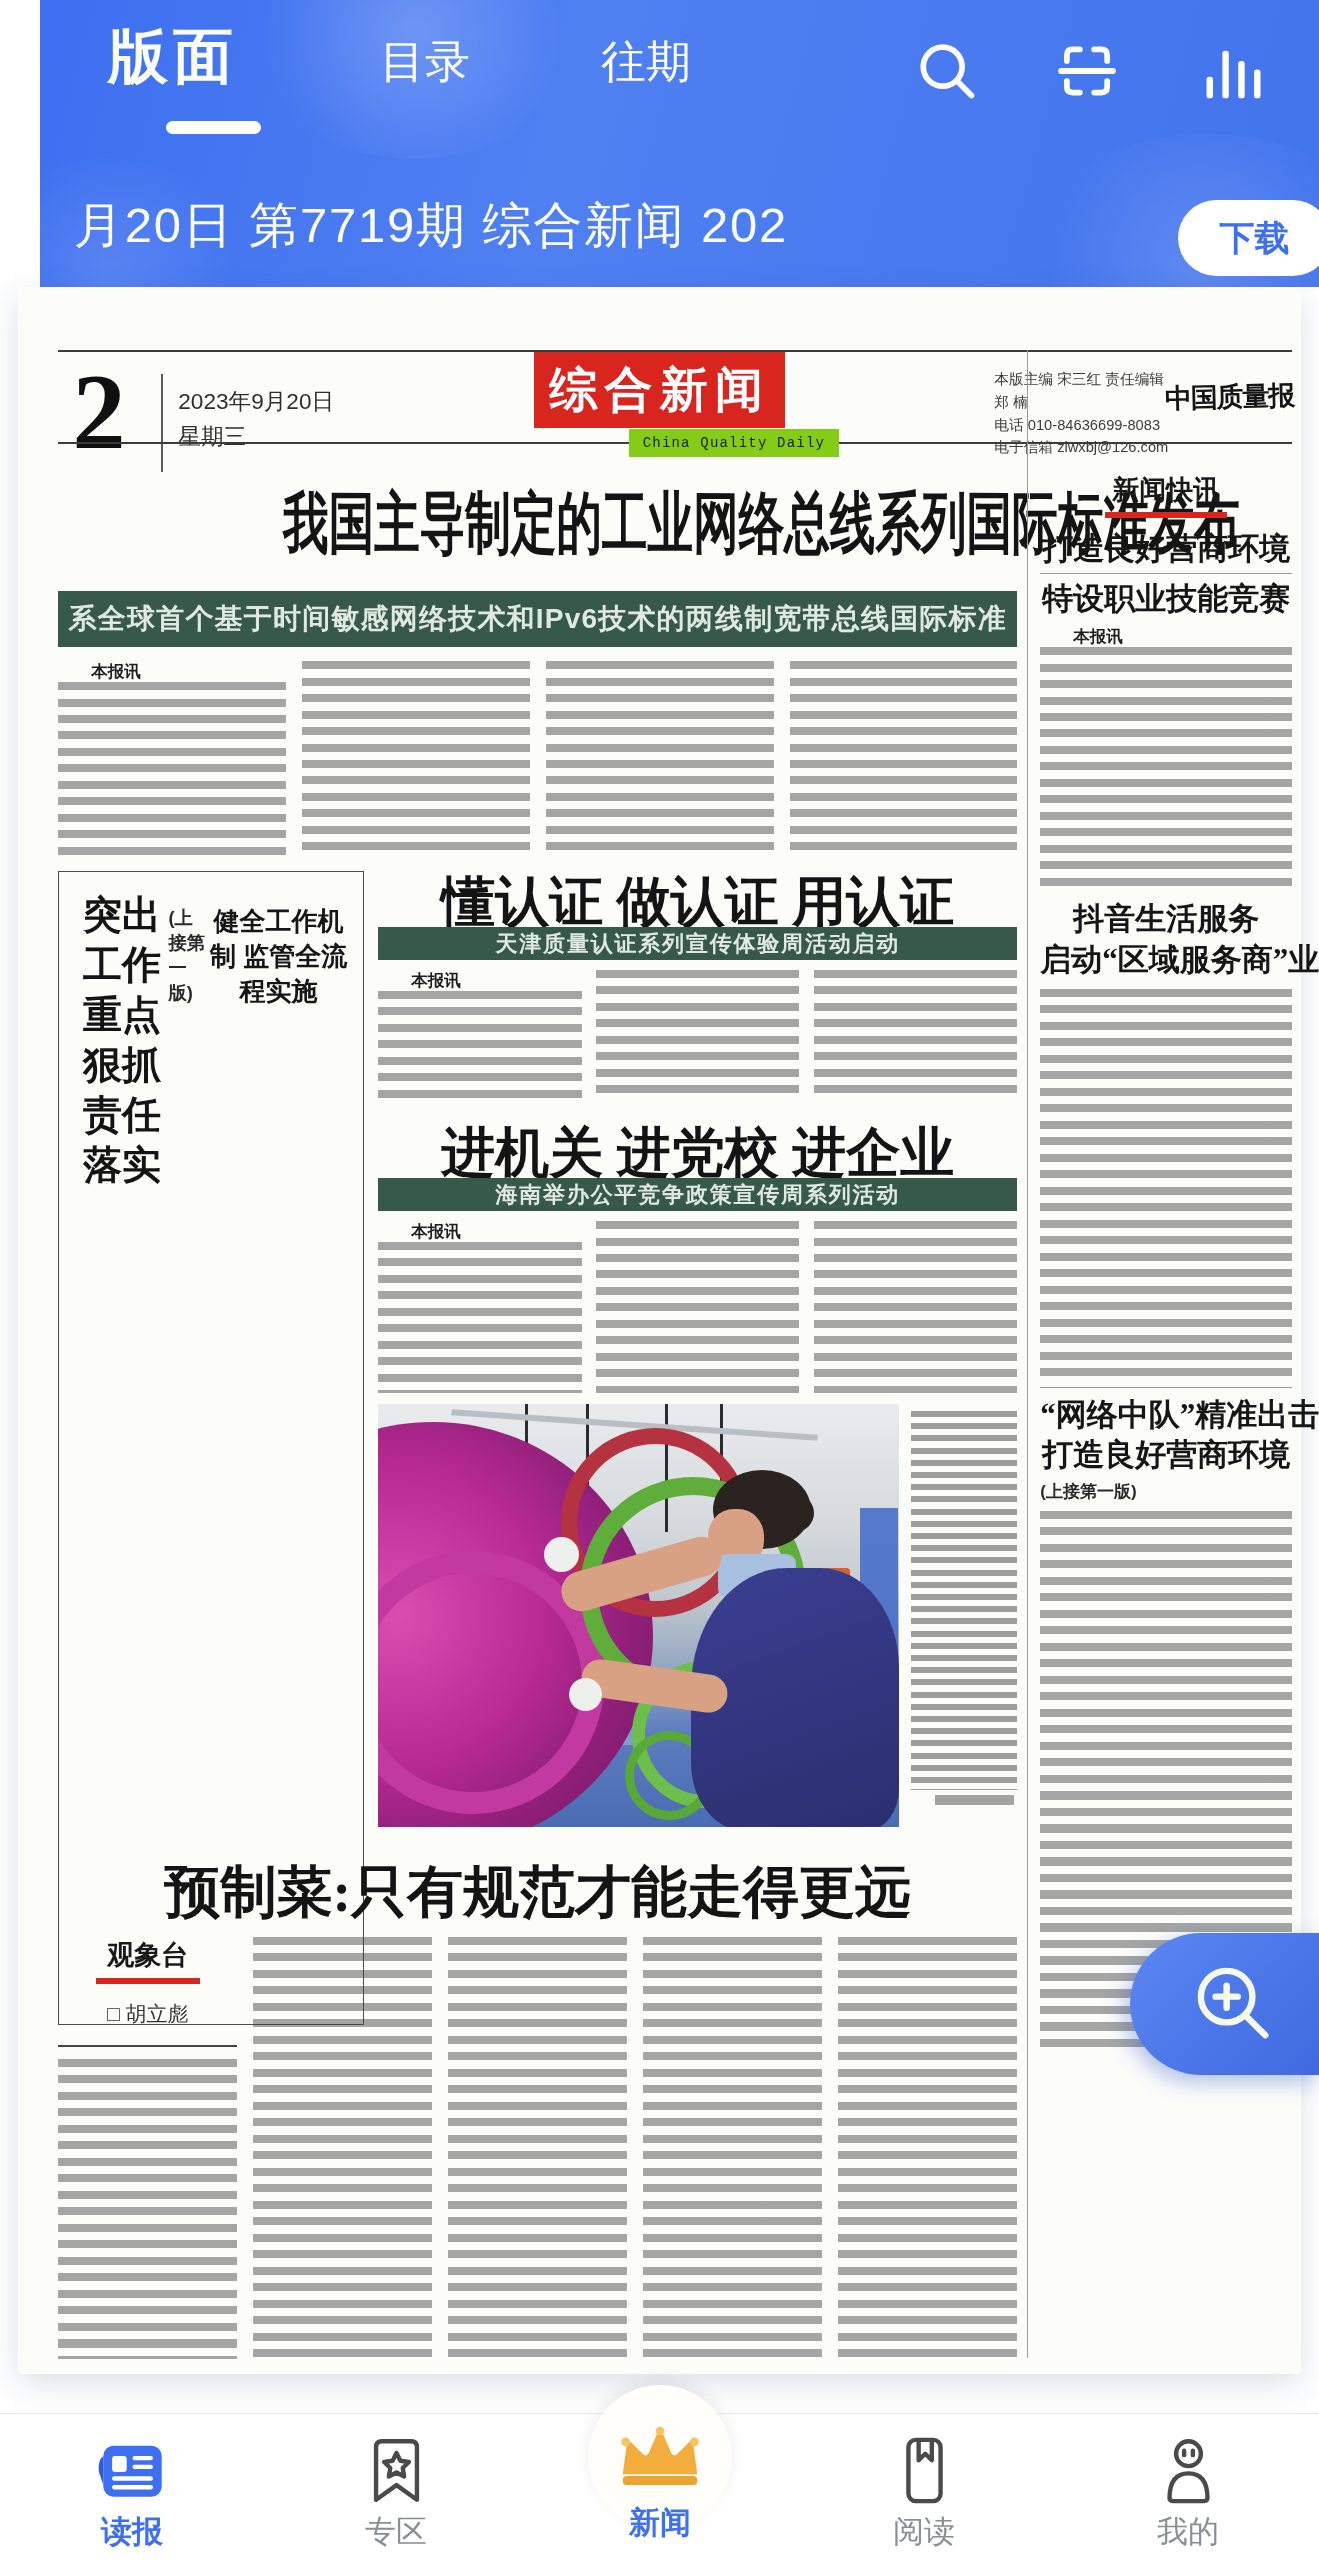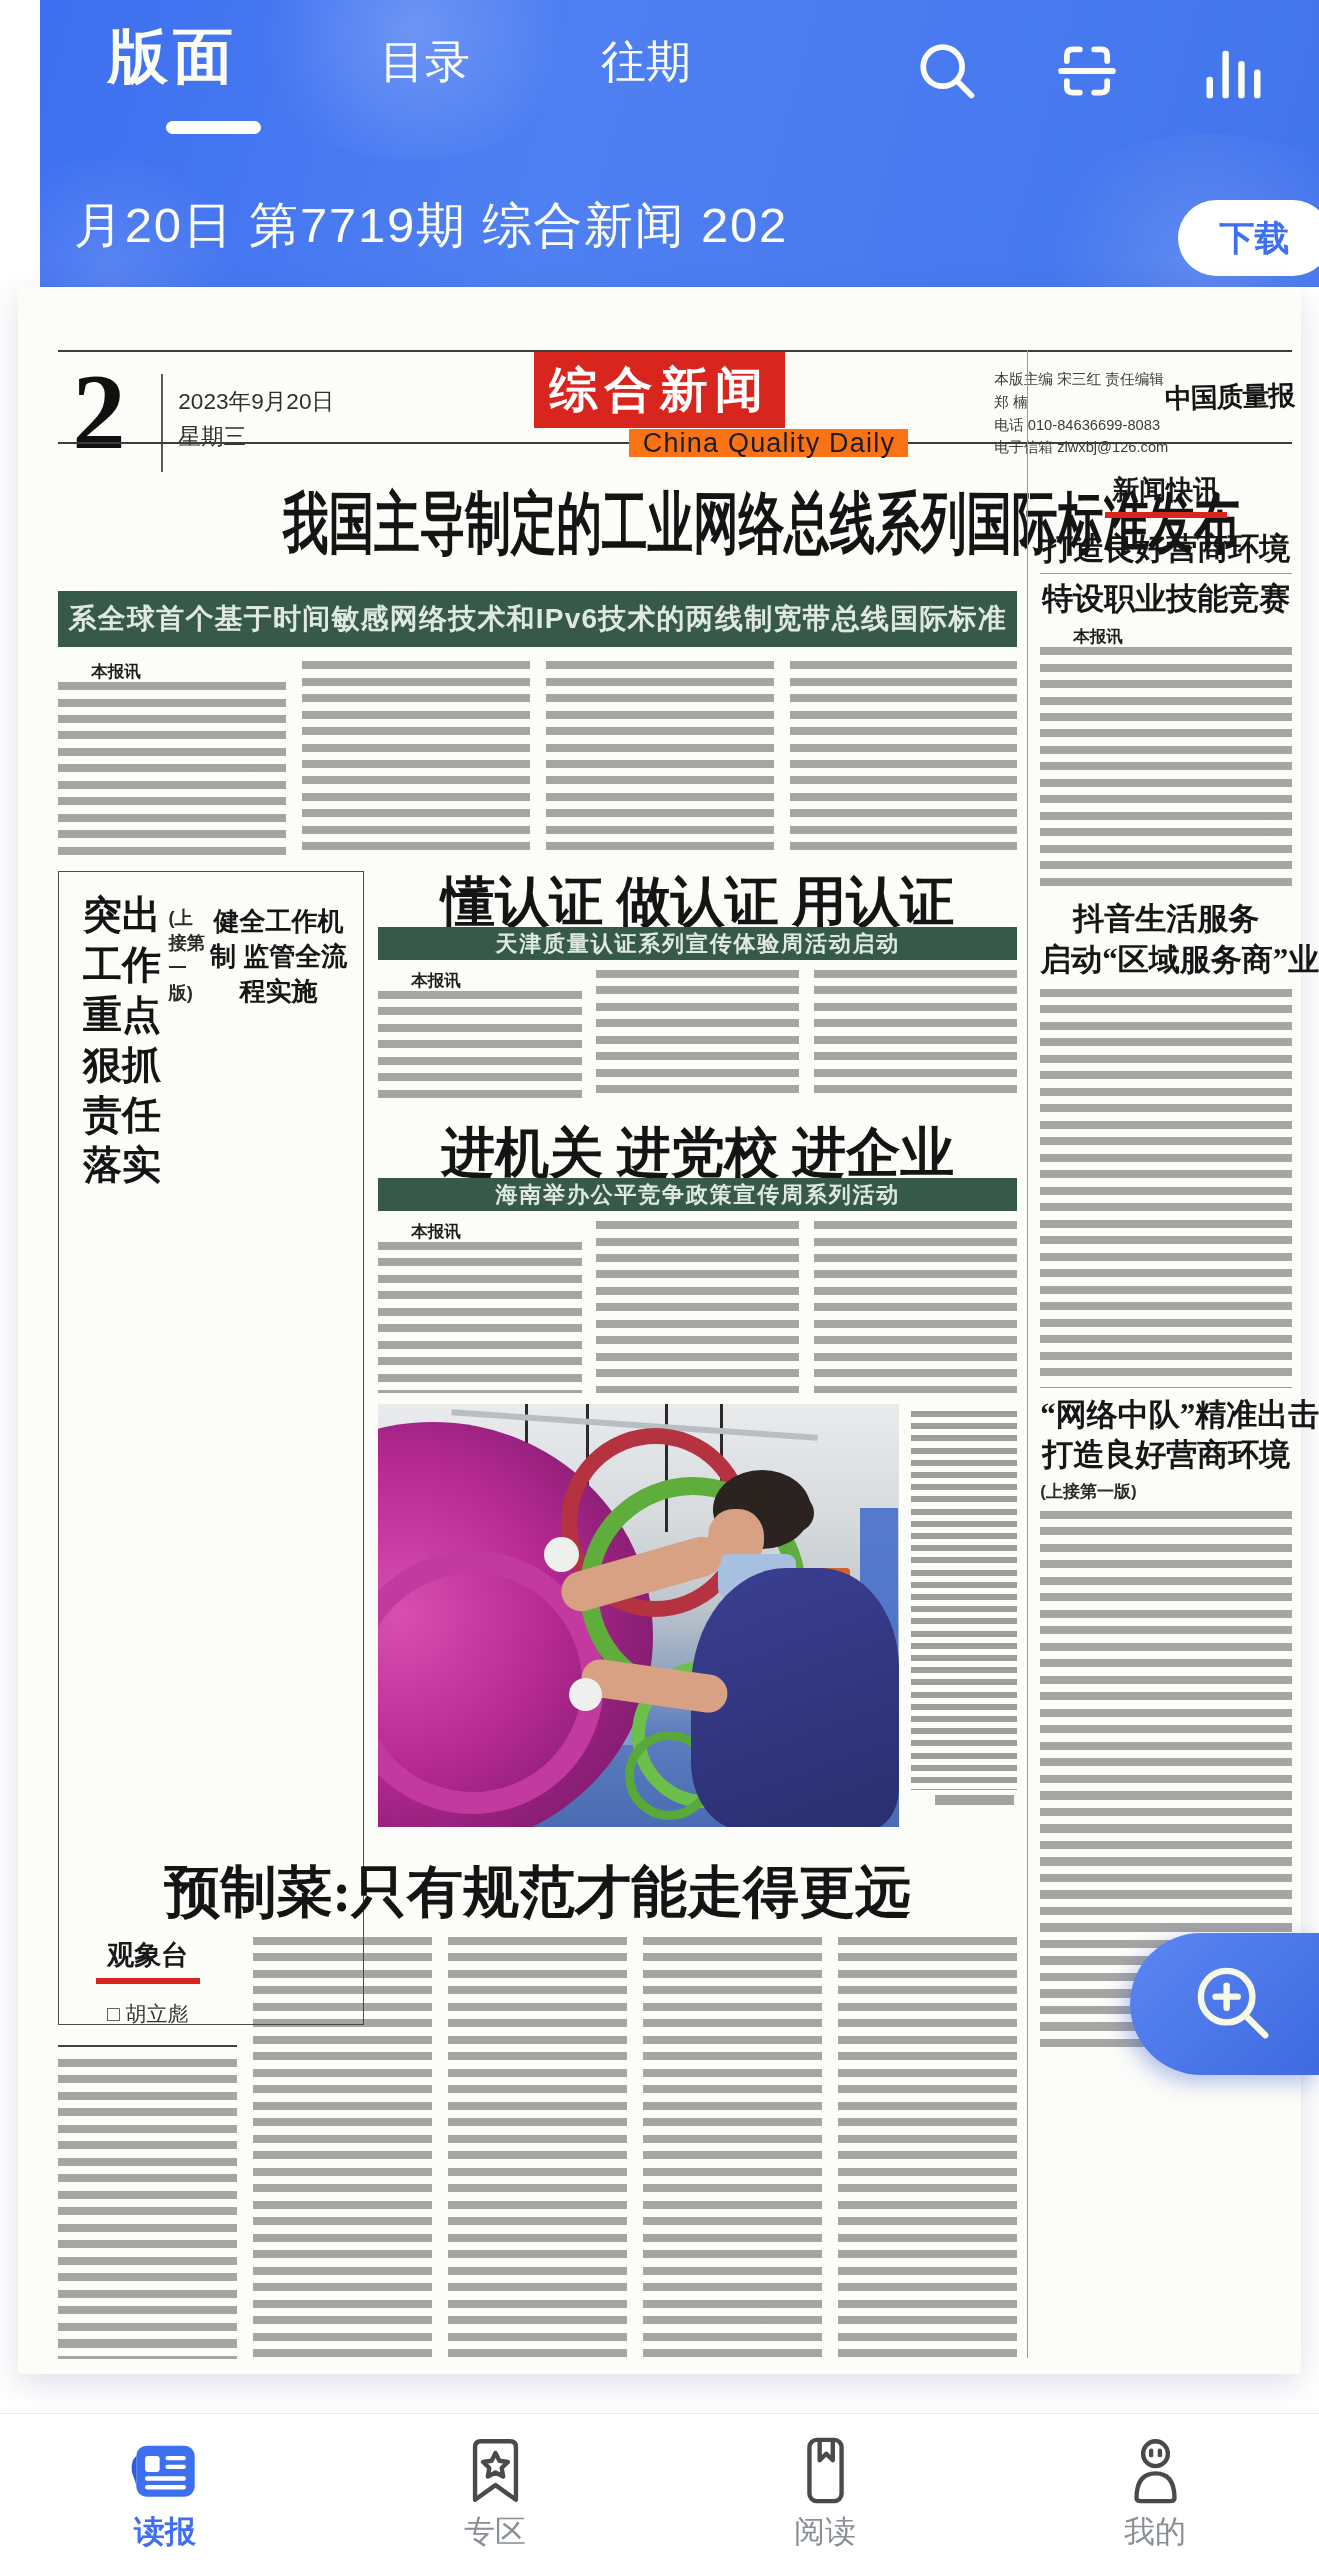--- a/index.html
+++ b/index.html
@@ -31,22 +31,22 @@
   .pagenum{position:absolute;left:54px;top:72px;font-size:107px;font-weight:900;color:#101010;line-height:1;
         font-family:"Liberation Serif","DejaVu Serif",serif;}
   .pn-div{position:absolute;left:143px;top:87px;width:1.8px;height:98px;background:#5a5a5a;}
   .dateblk{position:absolute;left:160px;top:97px;font-size:22.6px;color:#2e2e2e;line-height:1.55;}
   .badge{position:absolute;left:516px;top:65px;width:251px;height:76px;background:#d8251e;color:#fff;
         font-size:48px;font-weight:bold;letter-spacing:7.3px;text-align:center;line-height:76px;
         font-family:"Liberation Serif","DejaVu Serif",serif;}
   .staff{position:absolute;left:976px;top:81px;width:183px;font-size:14.7px;color:#3c3c3c;line-height:1.55;}
   .brand{position:absolute;left:1147px;top:92px;font-size:27px;font-weight:bold;color:#151515;white-space:nowrap;
         font-family:"Liberation Serif","DejaVu Serif",serif;transform:rotate(-1.5deg);letter-spacing:-1.2px;}
-  .engline{position:absolute;left:611px;top:142px;height:28px;line-height:28px;background:#f97316;
-        padding:0 13.4px;font-size:27px;color:#1d1d1d;letter-spacing:1.2px;}
+  .engline{position:absolute;left:611px;top:142px;height:28px;line-height:28px;background:#84cc16;
+        padding:0 13.4px;font-size:14px;color:#1d1d1d;letter-spacing:1.2px;font-family:Liberation Mono, monospace;}
   .headline-main{position:absolute;left:40px;top:191px;width:959px;text-align:center;}
   .headline-main span{display:inline-block;font-size:67px;font-weight:900;color:#141414;white-space:nowrap;
         transform:scaleX(.68);transform-origin:center;font-family:"Liberation Serif","DejaVu Serif",serif;}
   .gbar{background:#36594a;color:#dfe9df;text-align:center;font-weight:bold;}
   .sub-bar{position:absolute;left:40px;top:304px;width:959px;height:56px;font-size:28px;line-height:56px;letter-spacing:1.2px;}
   
   .ft{background-image:repeating-linear-gradient(to bottom,#3f3f3f 0px,#3f3f3f 8px,rgba(0,0,0,0) 8px,rgba(0,0,0,0) 16.5px);opacity:.46;}
   .fts{background-image:repeating-linear-gradient(to bottom,#3f3f3f 0px,#3f3f3f 6.1px,rgba(0,0,0,0) 6.1px,rgba(0,0,0,0) 12.2px);opacity:.5;}
   .cols{position:absolute;display:flex;}
   .col{flex:1;display:flex;flex-direction:column;}
@@ -343,20 +343,33 @@
     <div class="nitem">
       <div class="nicon">
         <svg viewBox="0 0 100 100" fill="none" stroke="#4a4a4a" stroke-width="6" stroke-linejoin="round">
           <path d="M30 10 H70 Q78 10 78 18 V90 L50 70 L22 90 V18 Q22 10 30 10 Z"></path>
           <path d="M50 26 l5.3 10.6 11.7 1.7 -8.5 8.3 2 11.6 -10.5 -5.5 -10.5 5.5 2 -11.6 -8.5 -8.3 11.7 -1.7 Z"></path>
         </svg>
       </div>
       <div class="nlab">专区</div>
     </div>
     <div class="nitem">
+      <div class="halo"></div>
+      <div class="crownwrap">
+        <svg viewBox="0 0 100 70">
+          <path d="M12 52 L16 22 Q17 17 21 20 L33 32 Q36 34.5 38.5 30.5 L47 11 Q50 5.5 53 11 L61.5 30.5 Q64 34.5 67 32 L79 20 Q83 17 84 22 L88 52 Z" fill="#f2ae3c"></path>
+          <rect x="12" y="54" width="76" height="9" rx="4" fill="#eda32f"></rect>
+          <circle cx="15" cy="19" r="4.5" fill="#f6c35f"></circle>
+          <circle cx="50" cy="8" r="4.5" fill="#f6c35f"></circle>
+          <circle cx="85" cy="19" r="4.5" fill="#f6c35f"></circle>
+        </svg>
+      </div>
+      <div class="nlab blue" style="position:relative;">新闻</div>
+    </div>
+    <div class="nitem">
       <div class="nicon">
         <svg viewBox="0 0 100 100" fill="none" stroke="#4a4a4a" stroke-width="6" stroke-linejoin="round">
           <rect x="28" y="8" width="44" height="84" rx="10"></rect>
           <path d="M42 8 V36 L51 27 L60 36 V8"></path>
         </svg>
       </div>
       <div class="nlab">阅读</div>
     </div>
     <div class="nitem">
       <div class="nicon">

